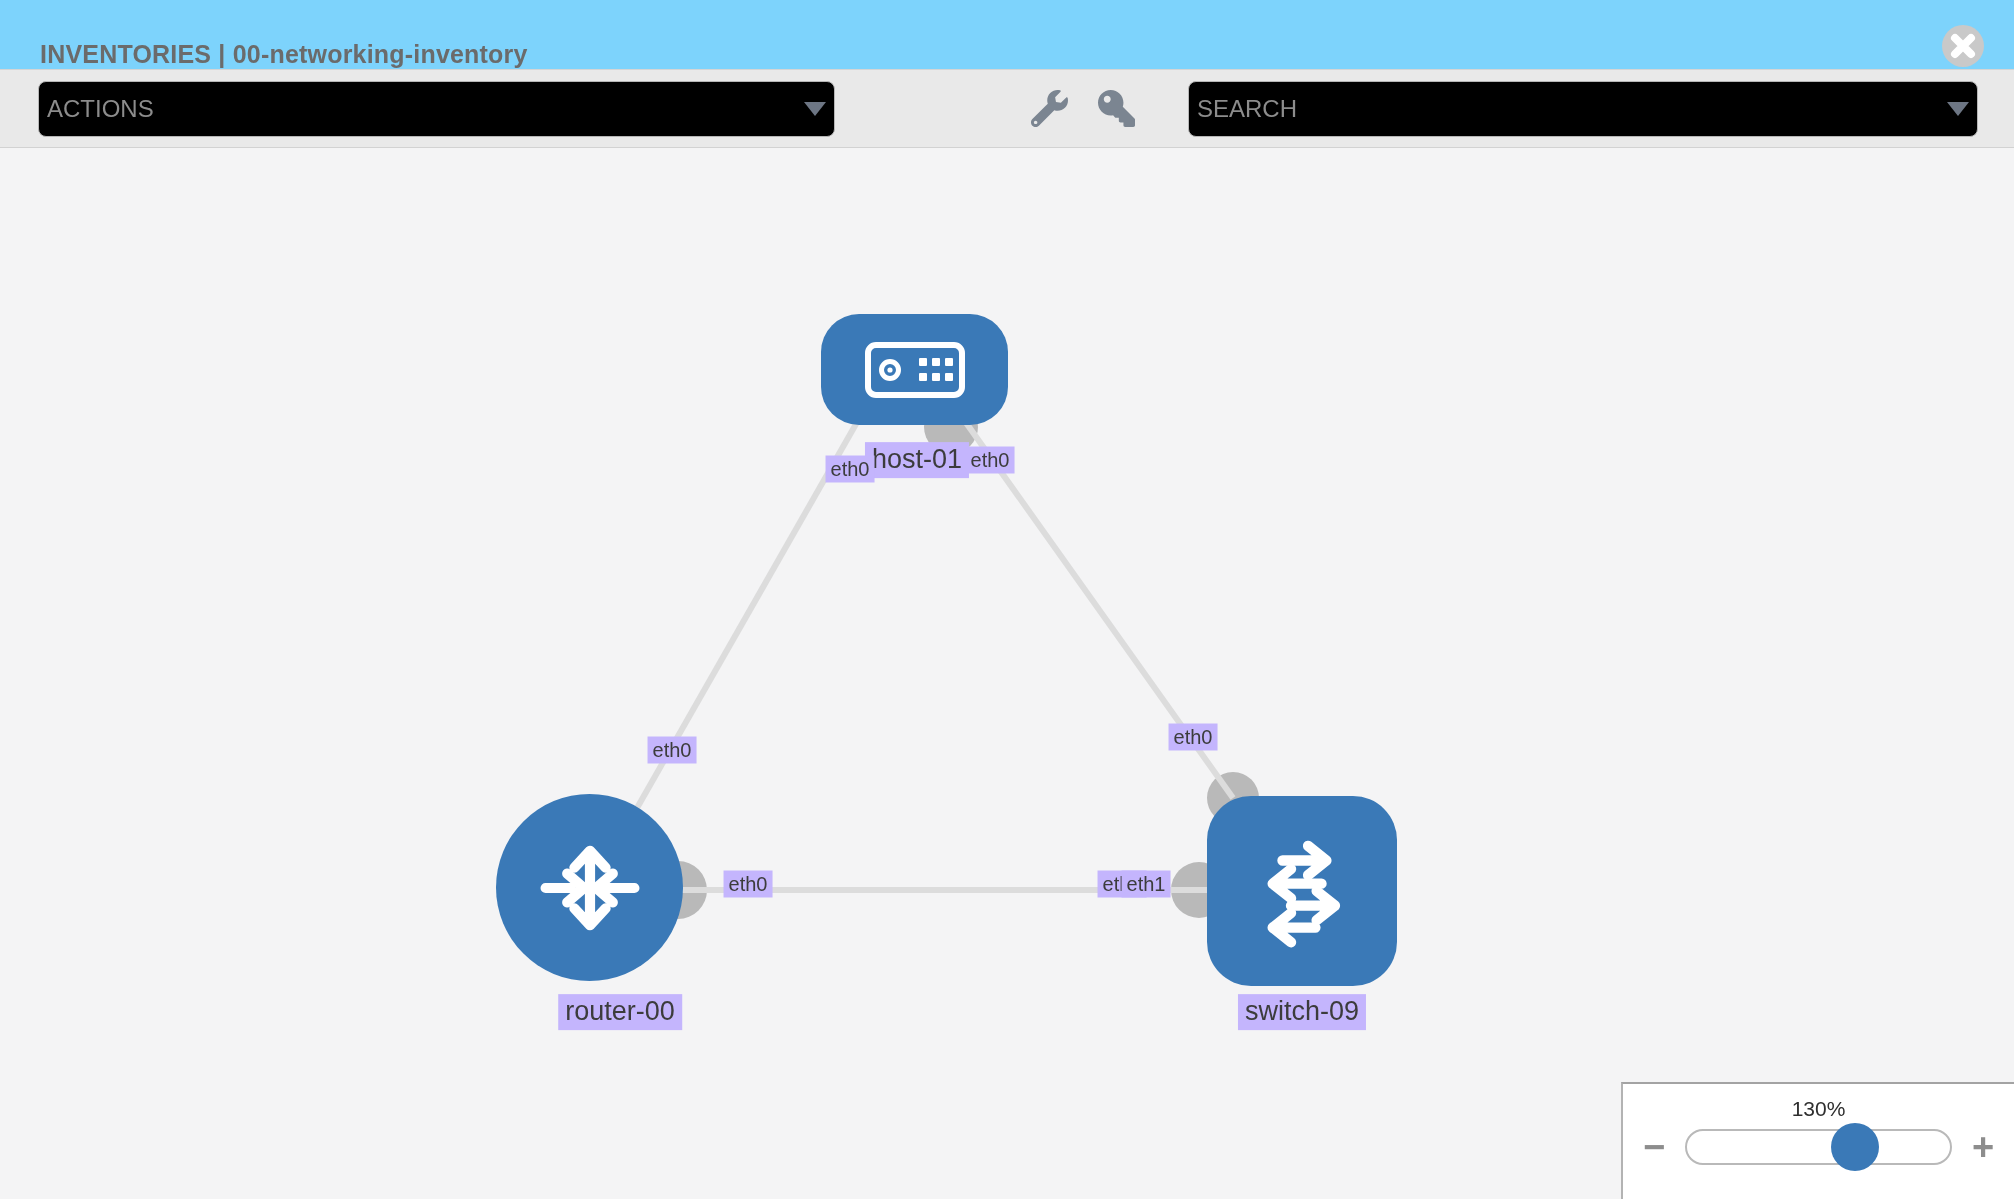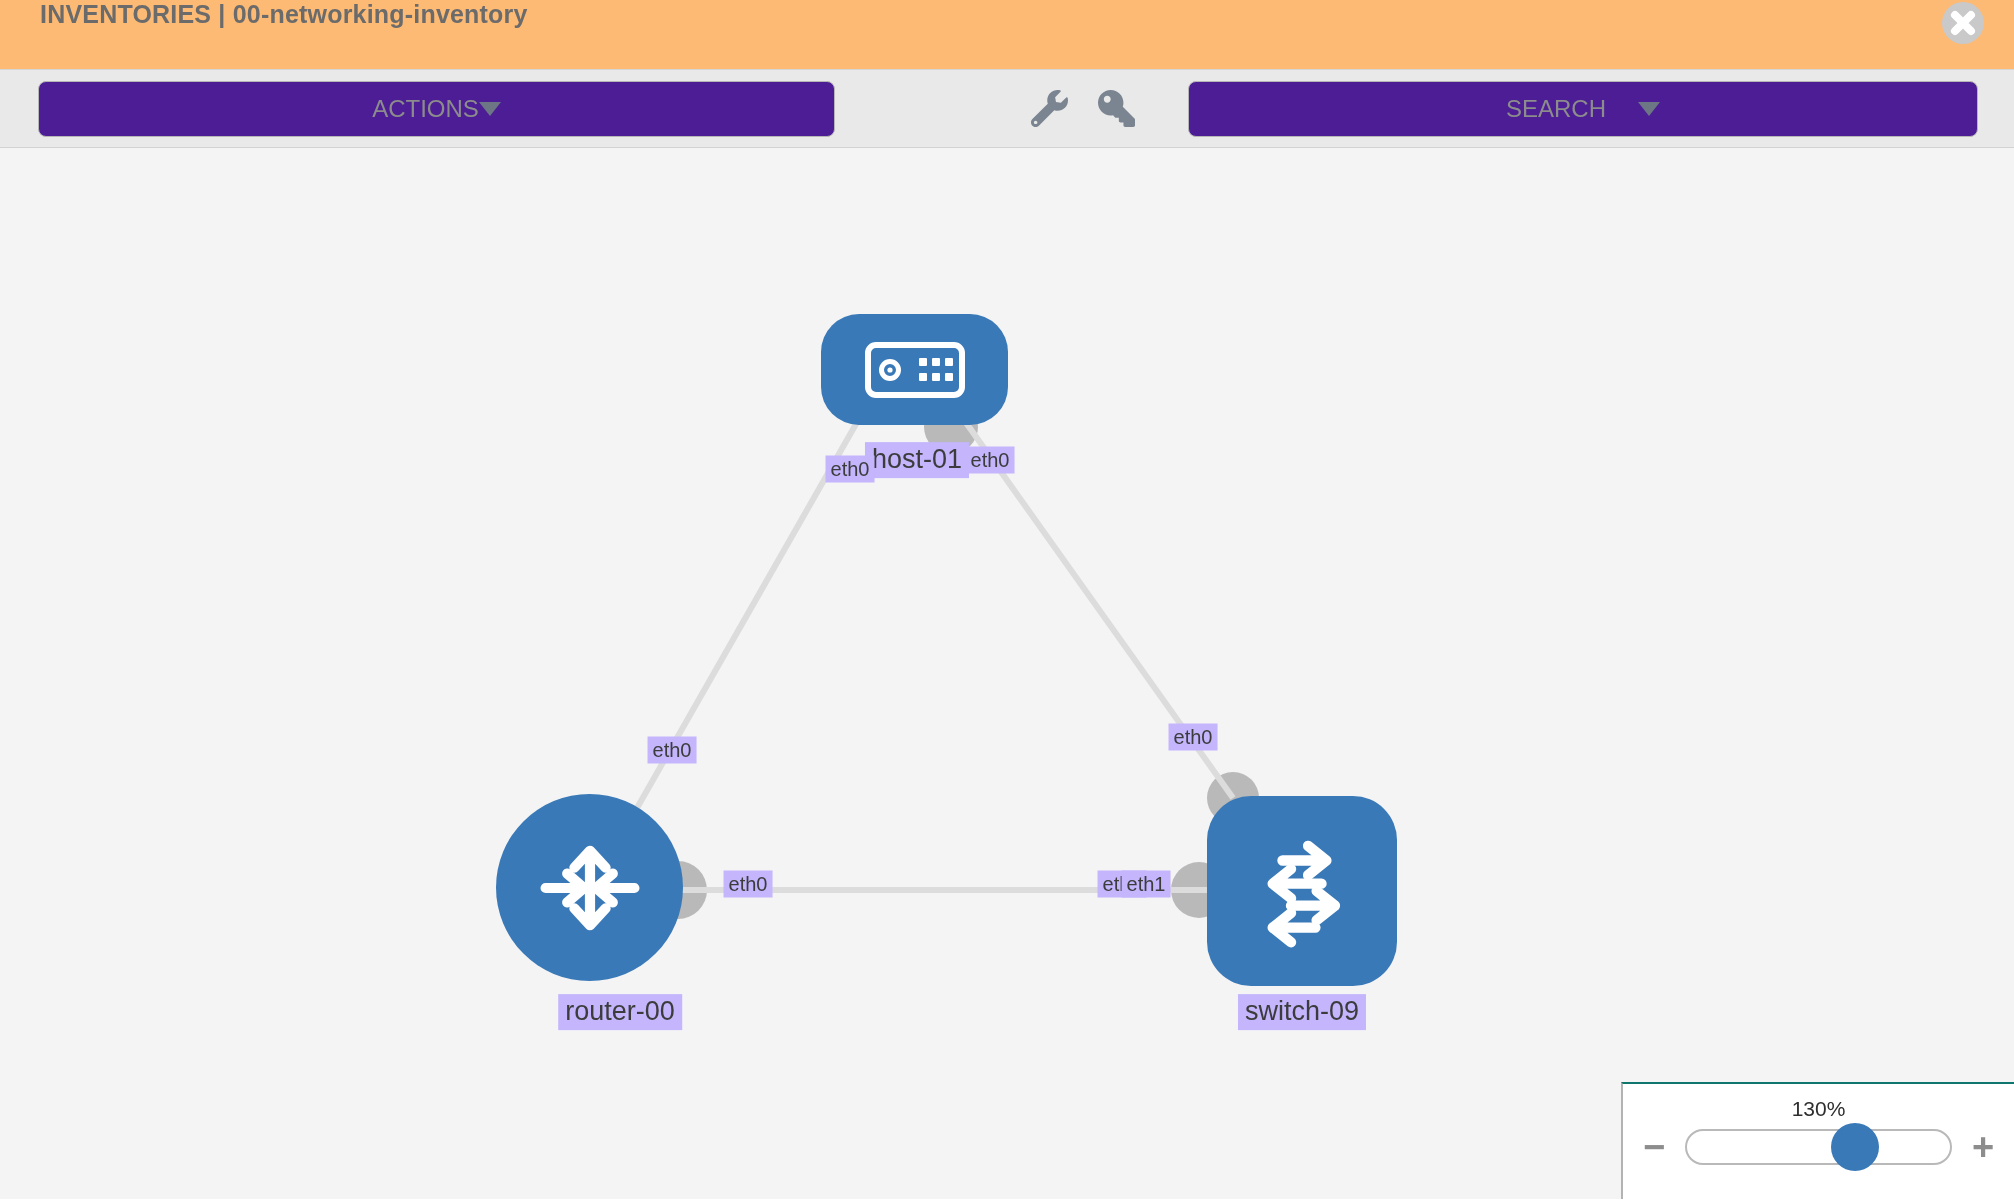--- a/index.html
+++ b/index.html
@@ -1,31 +1,31 @@
 <!DOCTYPE html>
 <html><head>
 <meta charset="utf-8">
 <style>
   * { box-sizing: border-box; margin: 0; padding: 0; }
   html,body { width: 2014px; height: 1200px; overflow: hidden;
     font-family: "Liberation Sans", sans-serif; background: #ffffff; }
 
   
-  .header { height: 69px; background: #fdba74; display: flex;
-    align-items: flex-start; justify-content: space-between; padding: 0 28px 0 40px; }
+  .header { height: 69px; background: #7dd3fc; display: flex;
+    align-items: flex-end; justify-content: space-between; padding: 0 28px 0 40px; }
   .page-title { font-size: 25px; font-weight: bold; color: #6b6b6b; letter-spacing: .2px; }
   .close-btn { width: 46px; height: 46px; cursor: pointer; }
 
   
   .toolbar { height: 79px; background: #e9e9e9; border-top: 1px solid #d5d5d5;
     border-bottom: 1px solid #d2d2d2; display: flex; align-items: center;
     padding: 0 36px 0 38px; }
-  .select-box { height: 56px; background: #4c1d95; border: 1px solid #b6b6b6;
+  .select-box { height: 56px; background: #000000; border: 1px solid #b6b6b6;
     border-radius: 8px; display: flex; align-items: center;
-    justify-content: center; padding: 0 8px; color: #8c8c8c;
+    justify-content: space-between; padding: 0 8px; color: #8c8c8c;
     font-size: 24px; }
   .select-actions { width: 797px; }
   .select-search  { width: 790px; margin-left: auto; gap: 32px; }
   .chev { width: 0; height: 0; border-left: 11px solid transparent;
     border-right: 11px solid transparent; border-top: 14px solid #6d7684; }
   .tb-icon { width: 37px; height: 37px; cursor: pointer; }
   .tb-icon.wrench { margin-left: 196px; }
   .tb-icon.key { margin-left: 30px; }
 
   
@@ -48,21 +48,21 @@
   .if-host-left   { left: 850px;  top: 321px; }
   .if-host-right  { left: 990px;  top: 312px; }
   .if-router-top  { left: 672px;  top: 602px; }
   .if-switch-top  { left: 1193px; top: 589px; }
   .if-mid-router  { left: 748px;  top: 736px; }
   .if-mid-hidden  { left: 1122px; top: 736px; z-index: 2; }
   .if-mid-switch  { left: 1146px; top: 736px; z-index: 3; }
 
   
   .zoom-panel { position: absolute; left: 1621px; top: 934px; right: 0; bottom: 0;
-    background: #ffffff; border-left: 2px solid #b3b3b3; border-top: 2px solid #0f766e;
+    background: #ffffff; border-left: 2px solid #b3b3b3; border-top: 2px solid #a3a3a3;
     z-index: 5; }
   .zoom-level { text-align: center; font-size: 21px; color: #2f2f2f; margin-top: 13px; }
   .zoom-row { display: flex; align-items: center; padding: 0 14px; margin-top: 8px; }
   .zoom-minus, .zoom-plus { font-size: 38px; font-weight: bold; color: #8d8d8d;
     width: 34px; text-align: center; cursor: pointer; line-height: 34px; }
   .zoom-track { position: relative; flex: 1; height: 36px; background: #ffffff;
     border: 2px solid #b9b9b9; border-radius: 18px; margin: 0 14px; cursor: pointer; }
   .zoom-knob { position: absolute; left: 64%; top: 50%; transform: translate(-50%,-50%);
     width: 48px; height: 48px; border-radius: 50%; background: #3a79b7; cursor: grab; }
 </style>

